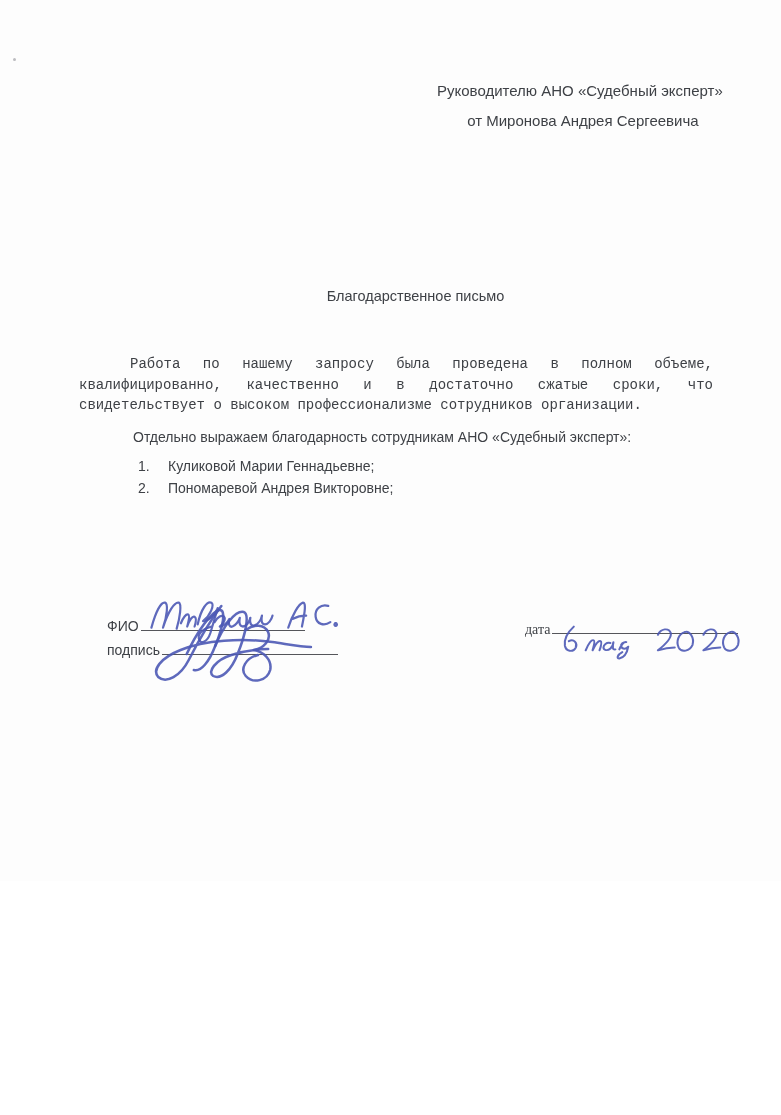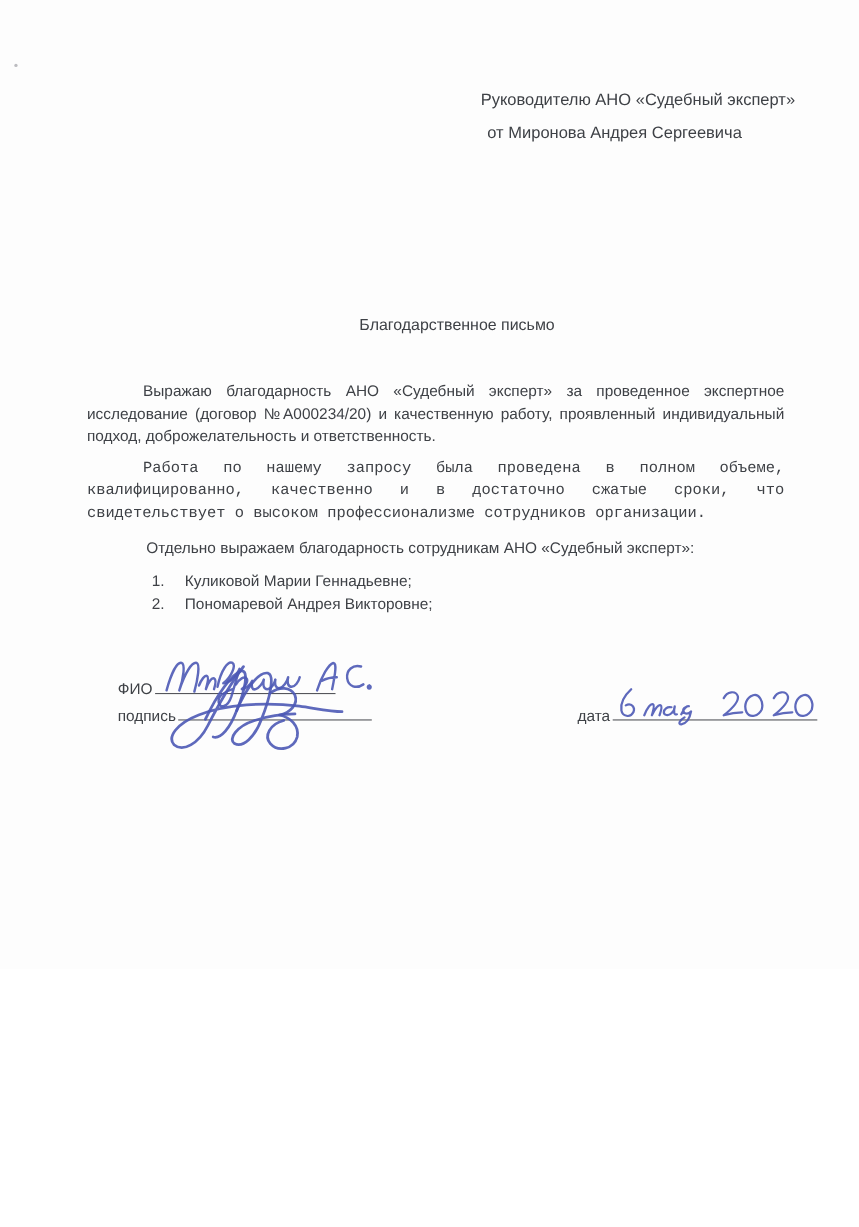--- a/index.html
+++ b/index.html
@@ -9,21 +9,21 @@
     background:#fdfdfd;
     font-family:"Liberation Sans", sans-serif;
     color:#3e4146;
     overflow:hidden;
   }
   
   .header{
     position:absolute;left:437px;top:76px;
     font-size:15px;line-height:30px;white-space:nowrap;
   }
-  .header .line2{margin-left:6px;}
+  .header .line2{margin-left:6px;text-align:center;}
   
   .title{
     position:absolute;top:288px;left:0;width:781px;
     text-align:center;font-size:14.5px;
     transform:translateX(25px);
   }
   
   .content{
     position:absolute;left:79px;top:345px;width:634px;
     font-size:14px;line-height:20.5px;
@@ -31,21 +31,21 @@
   .content p{margin:0;text-align:justify;text-indent:51px;}
   .content p.p2{margin-top:9px;font-family:Liberation Mono, monospace;}
   .content p.p3{margin-top:11px;text-align:left;text-indent:54px;}
   .list{margin-top:9px;line-height:21.5px;}
   .list-row{display:flex;}
   .list-num{flex:none;margin-left:59px;width:30px;}
   
   .sig-row{position:absolute;font-size:14px;white-space:nowrap;text-align:right;}
   .fio-row{left:107px;top:614px;}
   .podpis-row{left:107px;top:638px;}
-  .data-row{left:525px;top:638px;}
+  .data-row{left:525px;top:617px;font-family:Liberation Serif, serif;}
   .uline{
     display:inline-block;height:16px;
     border-bottom:1.4px solid #55565b;
     vertical-align:baseline;margin-left:2px;
   }
   .uline-fio{width:164px;}
   .uline-podpis{width:176px;}
   .uline-data{width:186px;}
   
   .hand{position:absolute;pointer-events:none;}
@@ -69,21 +69,20 @@
   <div class="speck speck-br"></div>
 
   <div class="header">
     <div class="line1">Руководителю АНО «Судебный эксперт»</div>
     <div class="line2">от Миронова Андрея Сергеевича</div>
   </div>
 
   <div class="title">Благодарственное письмо</div>
 
   <div class="content">
-    <p class="p1">Выражаю благодарность АНО «Судебный эксперт» за проведенное экспертное исследование (договор №А000234/20) и качественную работу, проявленный индивидуальный подход, доброжелательность и ответственность.</p>
     <p class="p2">Работа по нашему запросу была проведена в полном объеме, квалифицированно, качественно и в достаточно сжатые сроки, что свидетельствует о высоком профессионализме сотрудников организации.</p>
     <p class="p3">Отдельно выражаем благодарность сотрудникам АНО «Судебный эксперт»:</p>
     <div class="list">
       <div class="list-row">
         <span class="list-num">1.</span>
         <span class="list-text">Куликовой Марии Геннадьевне;</span>
       </div>
       <div class="list-row">
         <span class="list-num">2.</span>
         <span class="list-text">Пономаревой Андрея Викторовне;</span>

